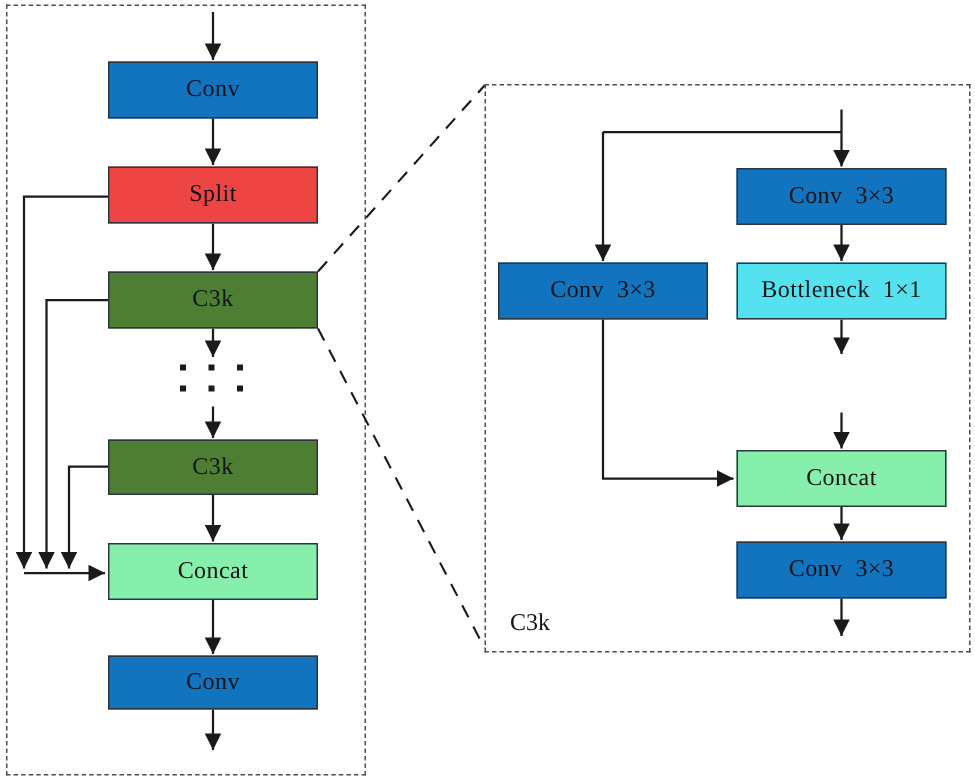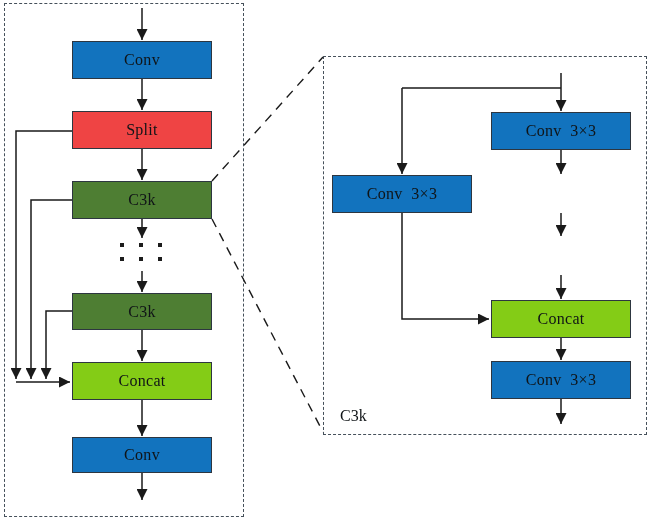--- a/index.html
+++ b/index.html
@@ -37,21 +37,21 @@
   }
   .node .lbl {
     font-size: 16px;
     color: #101417;
     white-space: pre;
     letter-spacing: 0.3px;
   }
   .blue   { background: #1273be; }
   .yellow { background: #ef4444; }
   .green  { background: #4e7e33; }
-  .gray   { background: #84cc16; }
+  .gray   { background: #86efac; }
   .cyan   { background: #55e2f0; }
   .red    { background: #f21c1c; }
   .panel-label {
     position: absolute;
     font-size: 16px;
     color: #101417;
     z-index: 3;
   }
   .dots {
     position: absolute;
@@ -145,20 +145,23 @@
     <span class="lbl">Conv</span>
   </div>
 
 
   <div class="node blue" style="left:491px; top:112px; width:140px; height:38px;">
     <span class="lbl">Conv  3×3</span>
   </div>
   <div class="node blue" style="left:332px; top:175px; width:140px; height:38px;">
     <span class="lbl">Conv  3×3</span>
   </div>
+  <div class="node cyan" style="left:491px; top:175px; width:140px; height:38px;">
+    <span class="lbl">Bottleneck  1×1</span>
+  </div>
   <div class="node gray" style="left:491px; top:300px; width:140px; height:38px;">
     <span class="lbl">Concat</span>
   </div>
   <div class="node blue" style="left:491px; top:361px; width:140px; height:38px;">
     <span class="lbl">Conv  3×3</span>
   </div>
 
   <div class="panel-label" style="left:340px; top:407px;">C3k</div>
 
 </div>

